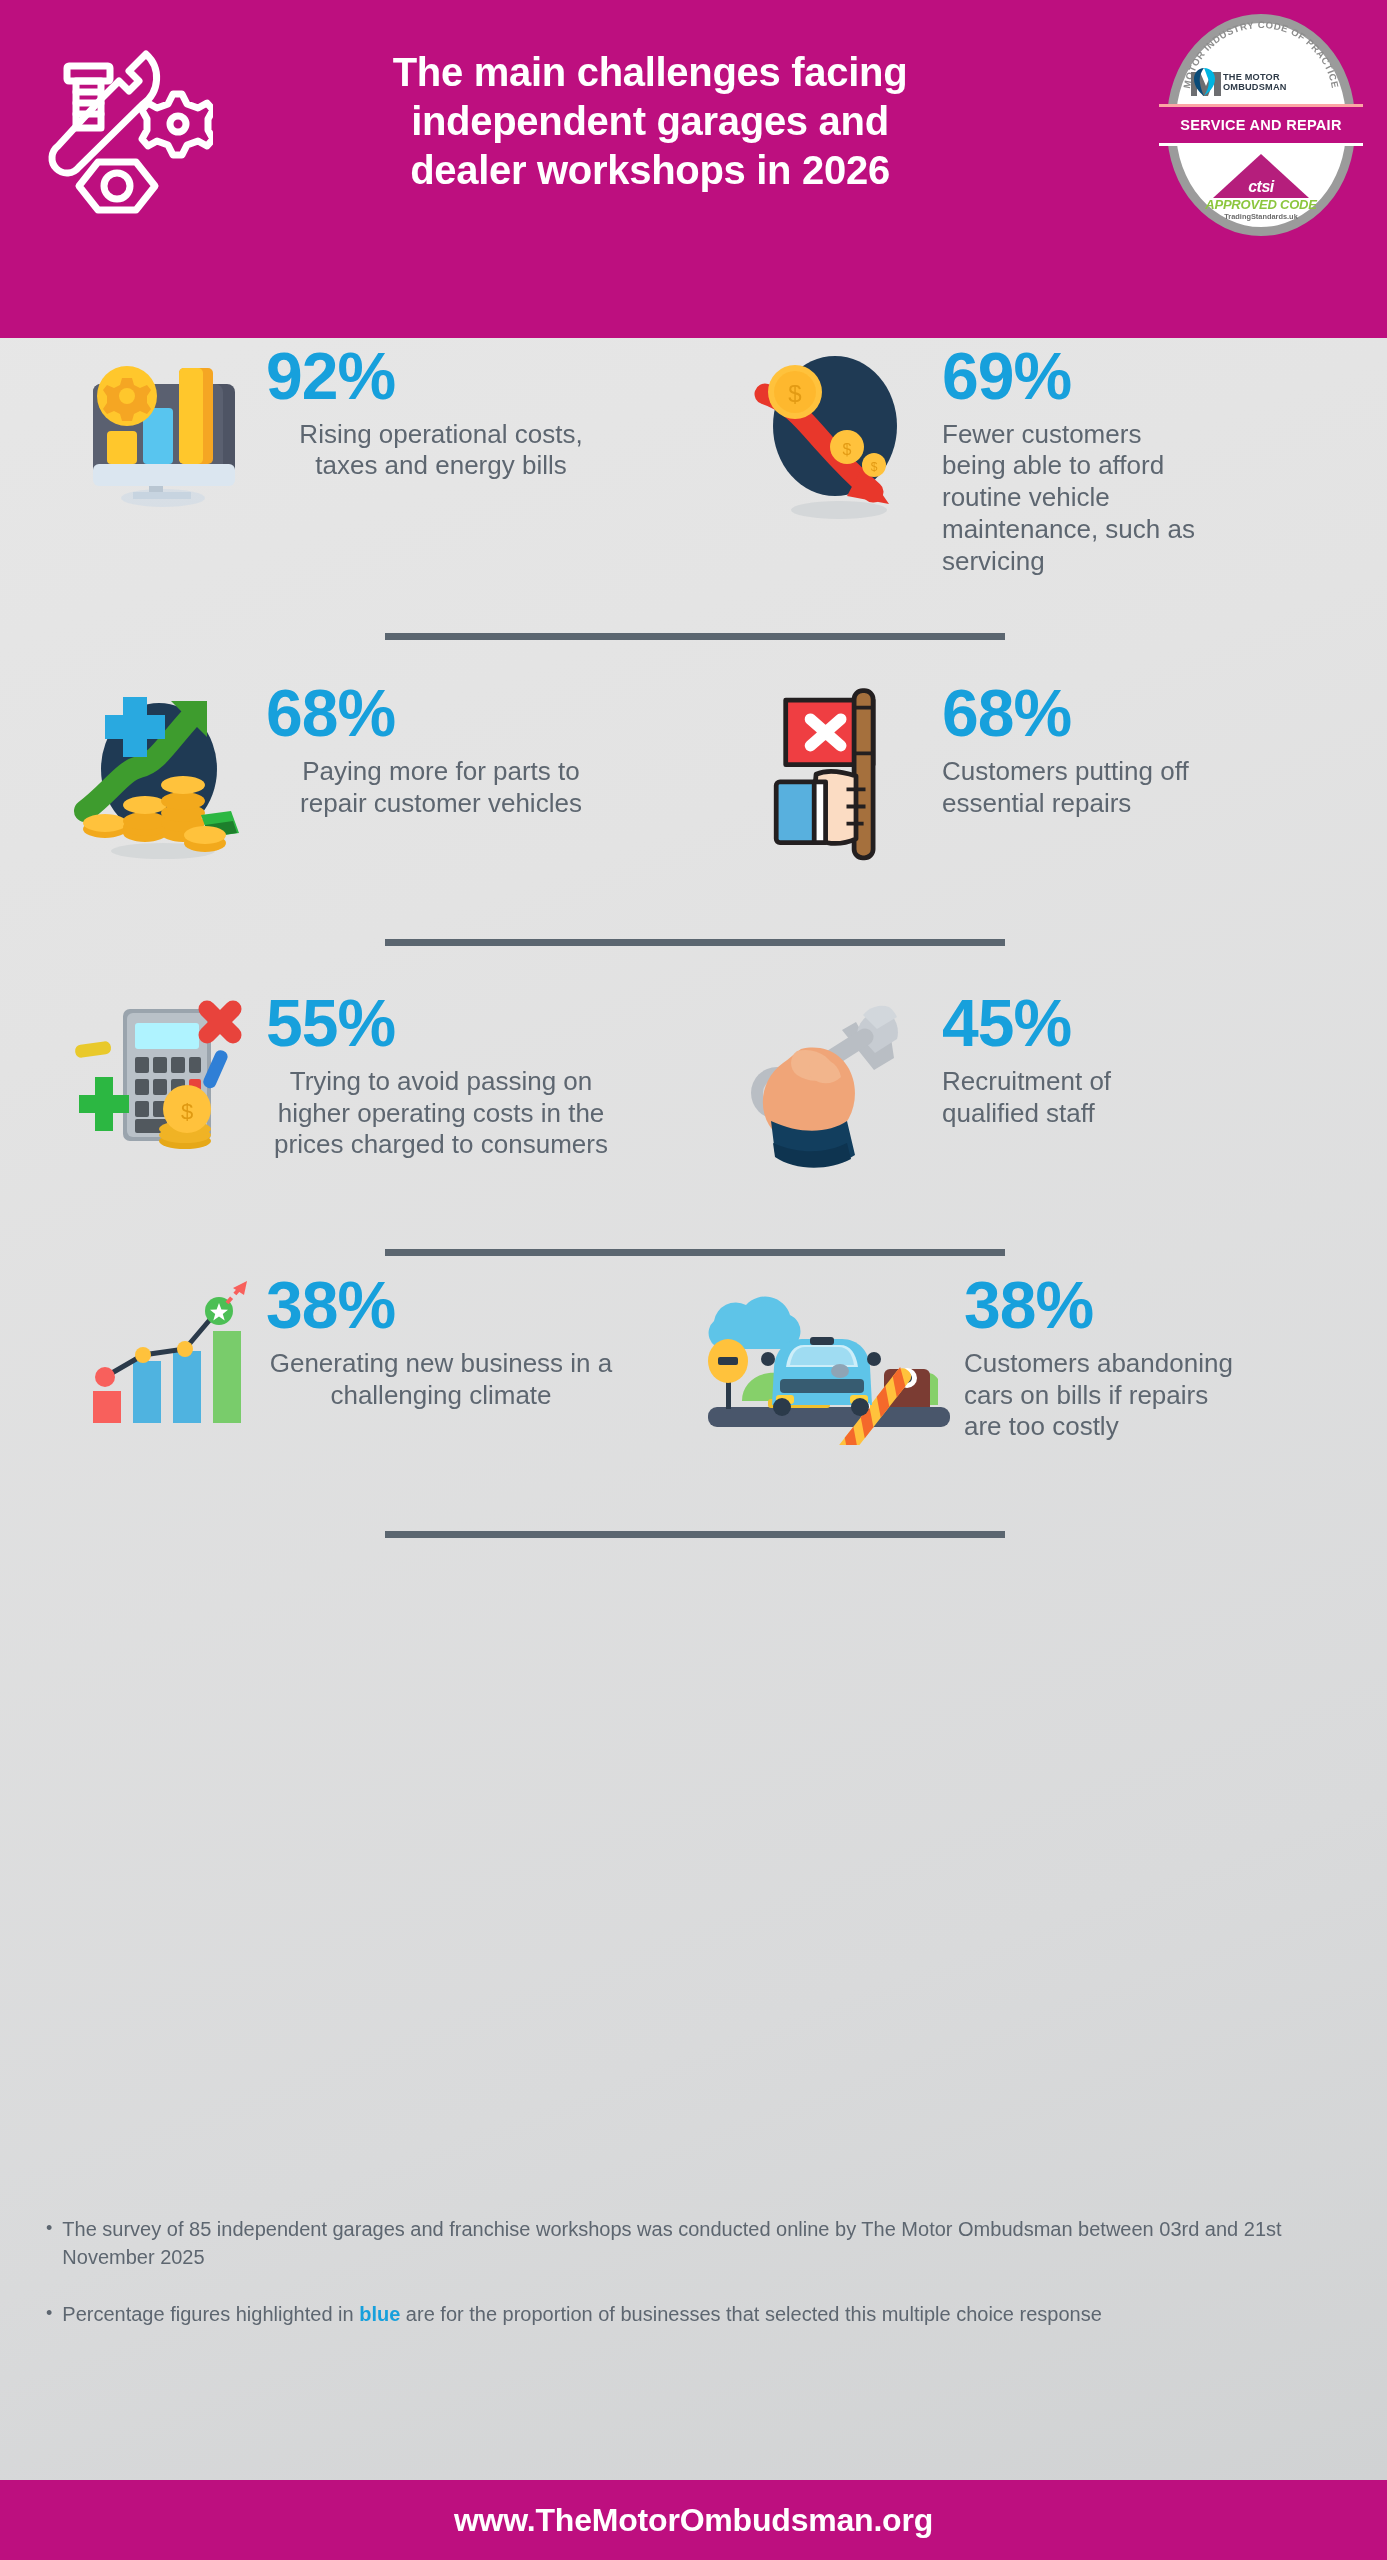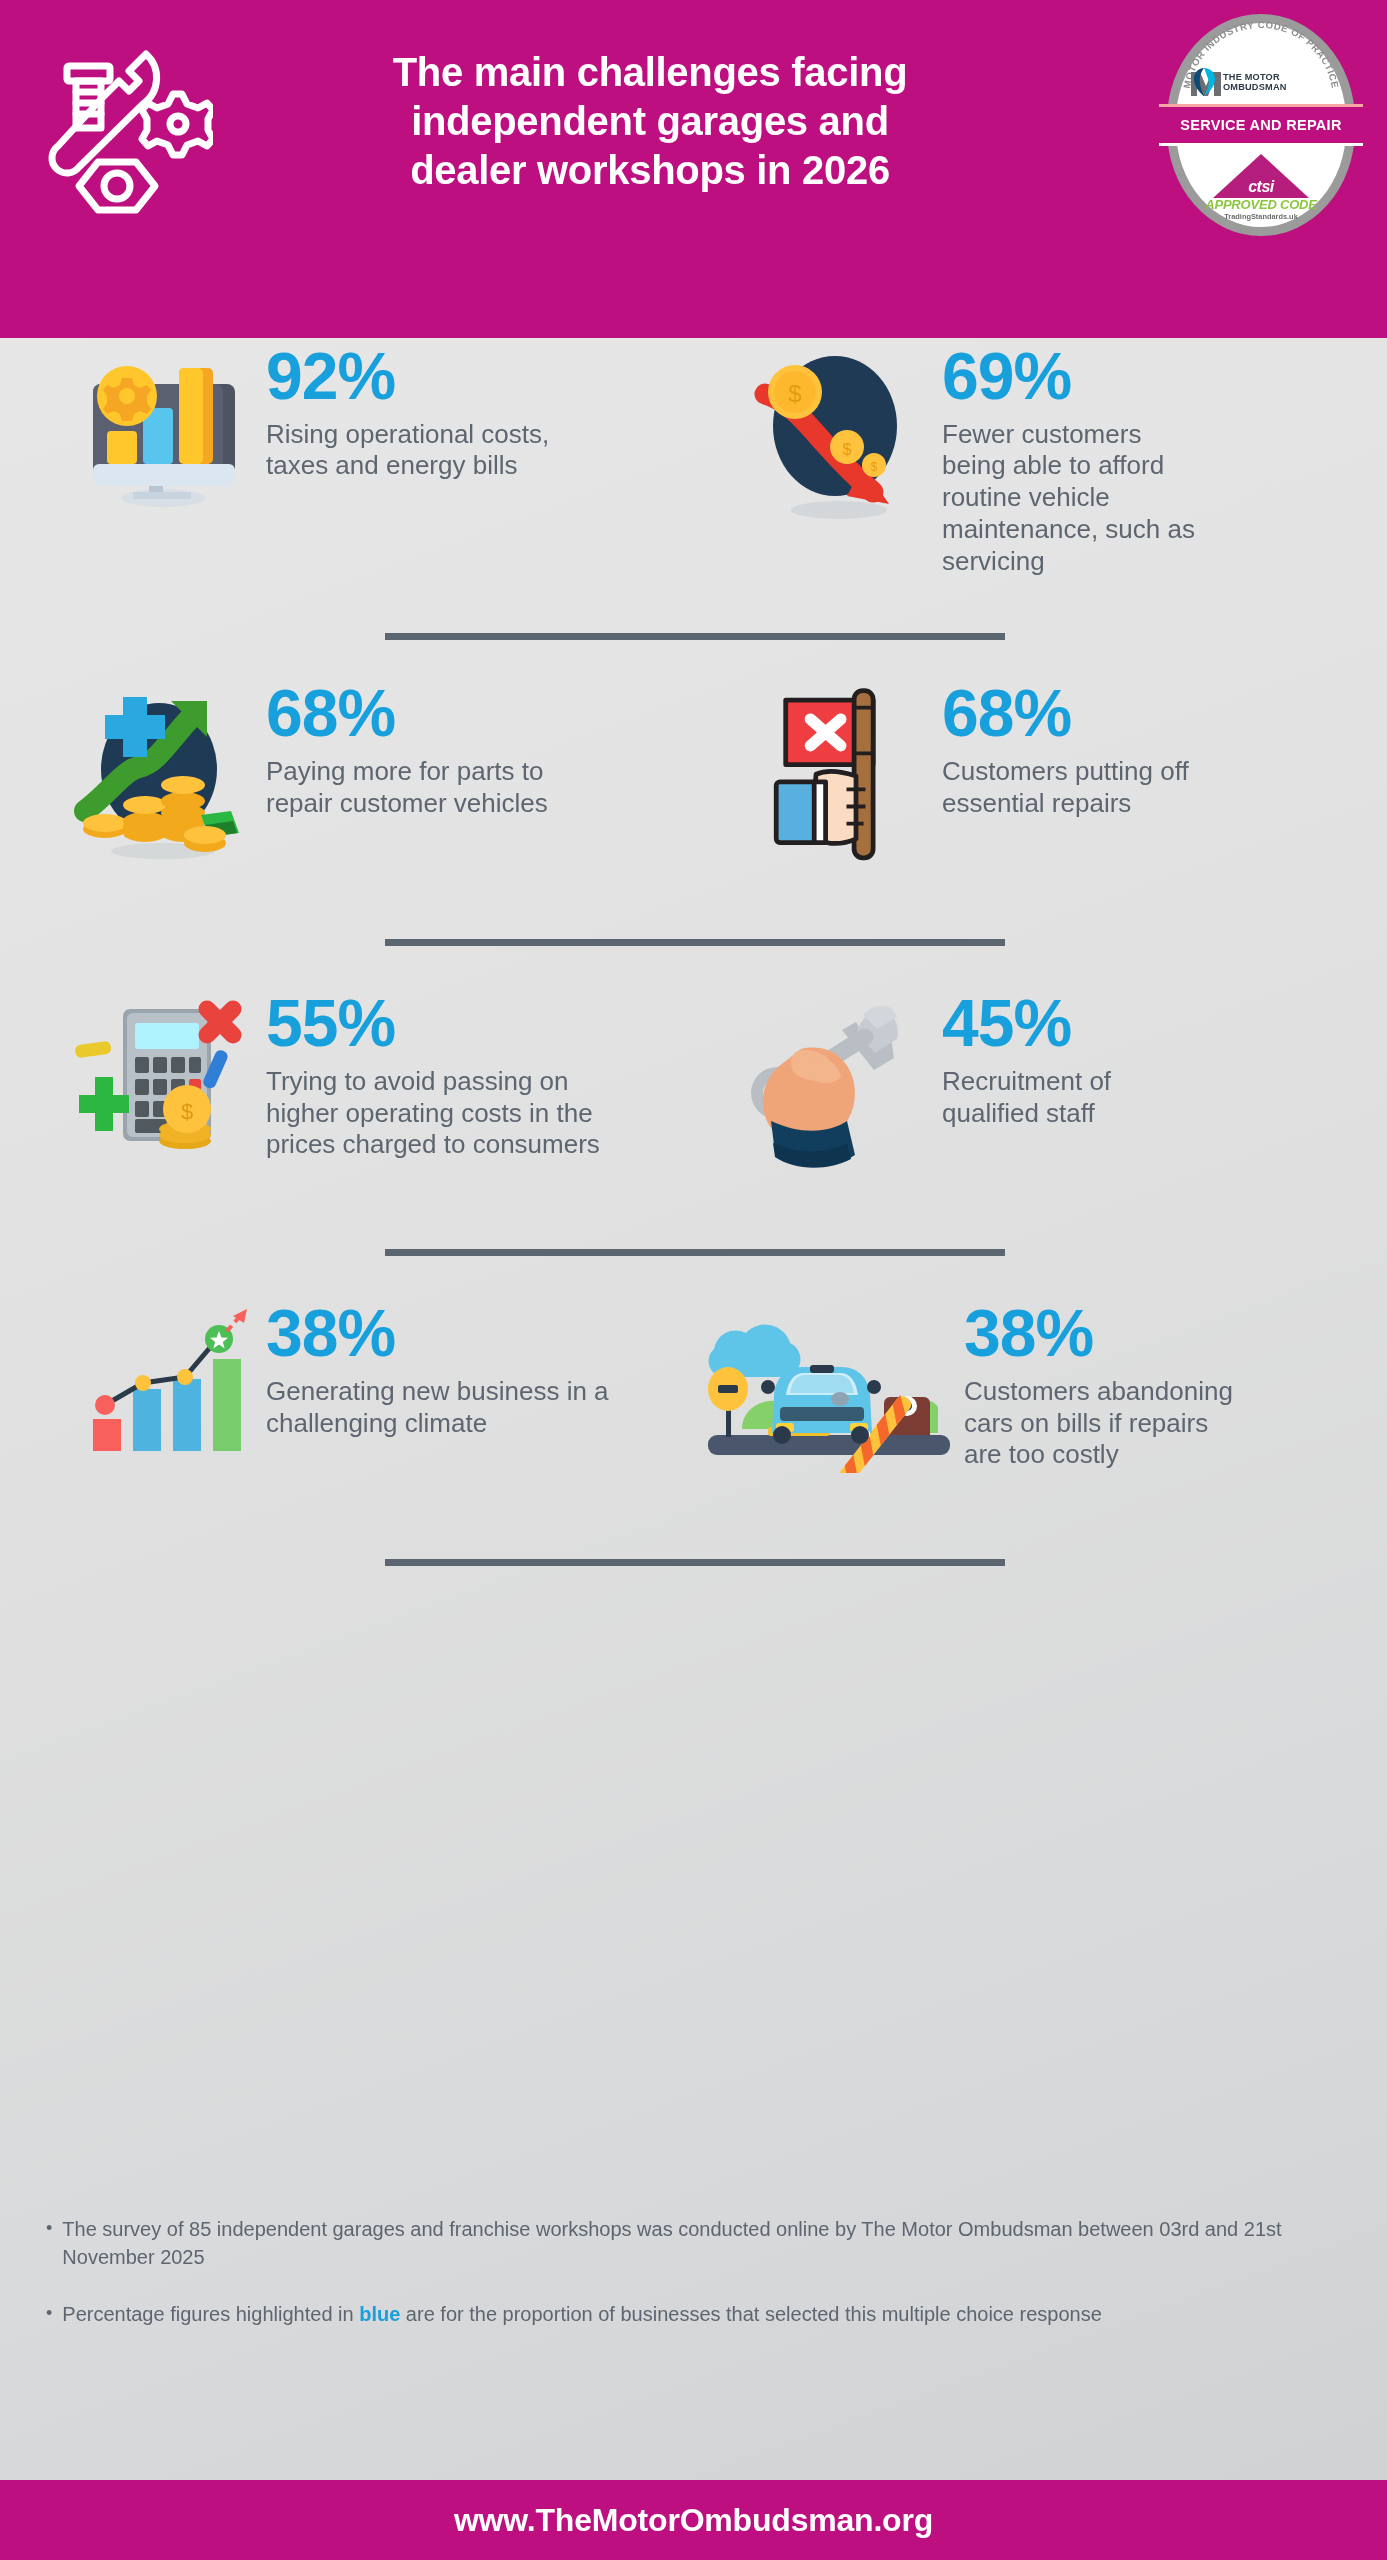--- a/index.html
+++ b/index.html
@@ -191,21 +191,21 @@
     line-height: 0.92;
     letter-spacing: -1px;
   }
   .stat-label {
     color: #5d6670;
     font-size: 26px;
     line-height: 1.22;
     margin-top: 12px;
     max-width: 270px;
   }
-  .stat-cell.left .stat-label { max-width: 350px; }
+  .stat-cell.left .stat-label { max-width: 350px; text-align: center; }
 
   .divider {
     position: relative;
     width: 1387px;
     height: 30px;
   }
   .divider::after {
     content: "";
     position: absolute;
     left: 385px;
@@ -504,21 +504,21 @@
         </div>
         <div class="stat-text">
           <div class="stat-pct">45%</div>
           <div class="stat-label">Recruitment of qualified staff</div>
         </div>
       </div>
     </div>
 
     <div class="divider" style="margin-top:52px;"></div>
 
-    <div class="stat-row" style="margin-top:28px;">
+    <div class="stat-row" style="">
       <div class="stat-cell left">
         <div class="icon-box">
           <svg viewBox="0 0 180 170" width="180" height="170">
             <rect x="22" y="116" width="28" height="32" fill="#f8605c"></rect>
             <rect x="62" y="86" width="28" height="62" fill="#4fb3e0"></rect>
             <rect x="102" y="76" width="28" height="72" fill="#4fb3e0"></rect>
             <rect x="142" y="56" width="28" height="92" fill="#79cc6b"></rect>
             <path d="M34 102 L72 80 L114 74 L148 34" stroke="#2b3a4a" stroke-width="5" fill="none"></path>
             <circle cx="34" cy="102" r="10" fill="#f8605c"></circle>
             <circle cx="72" cy="80" r="8" fill="#ffc23c"></circle>

